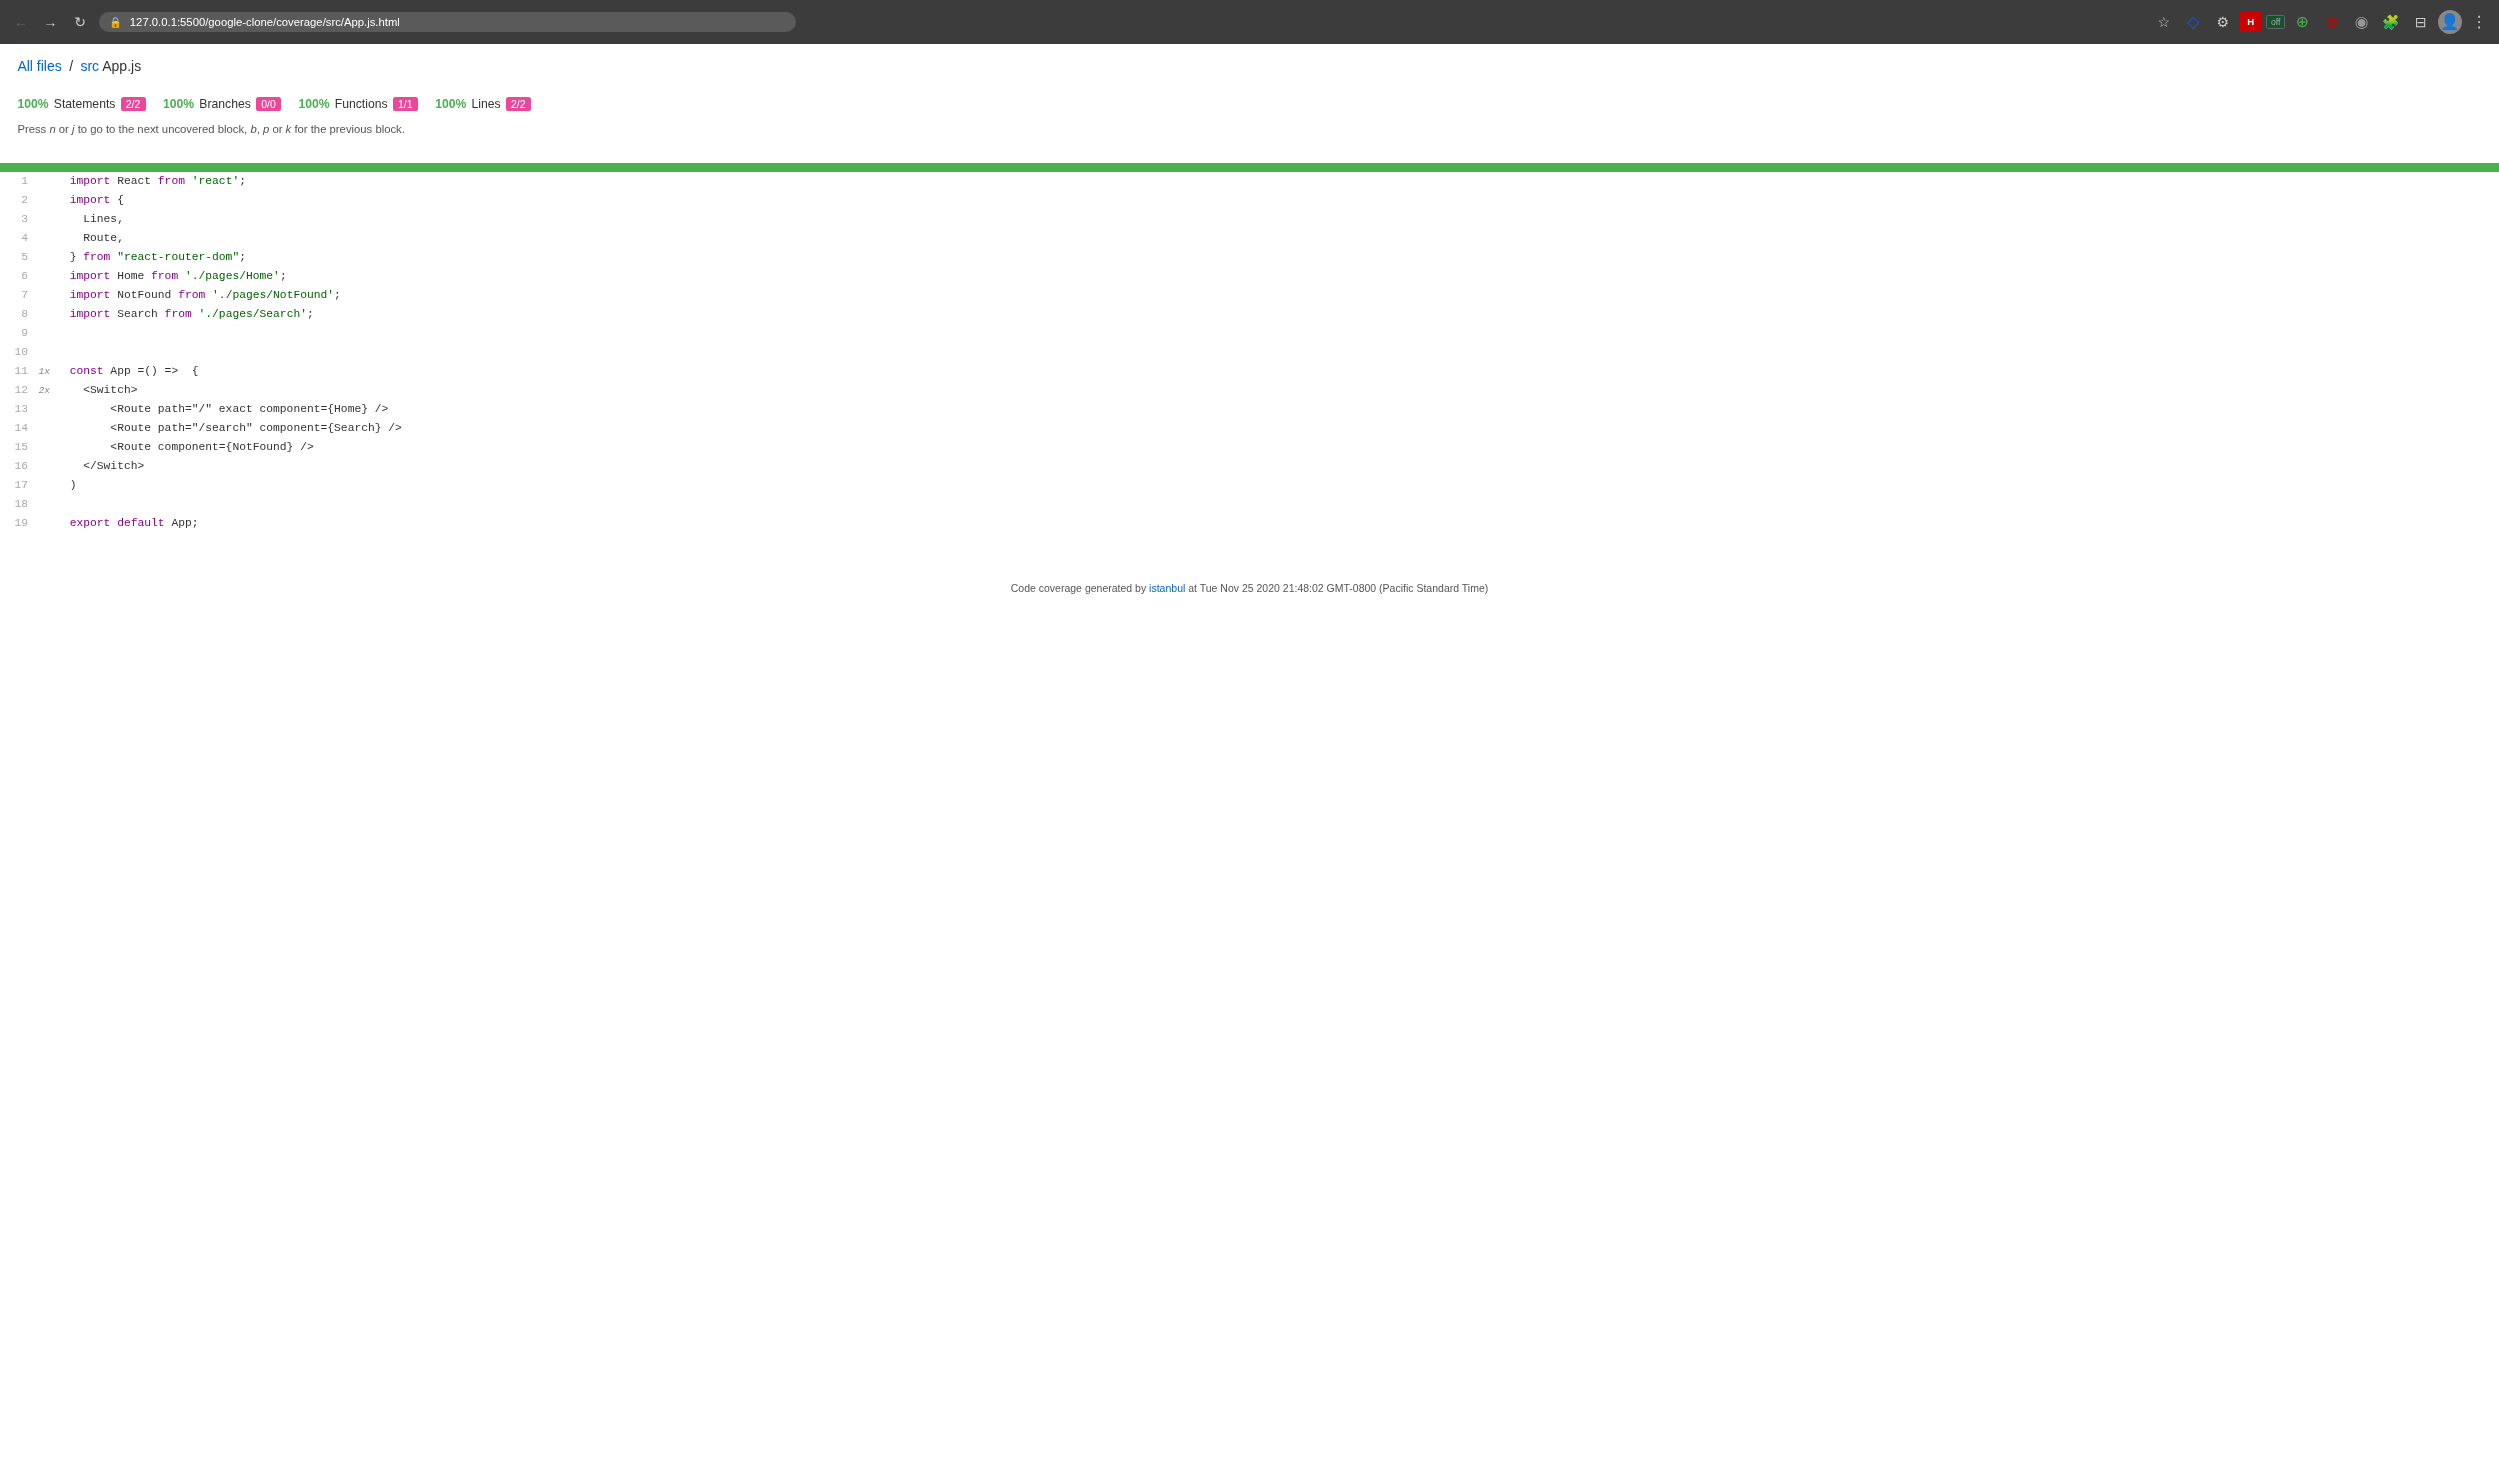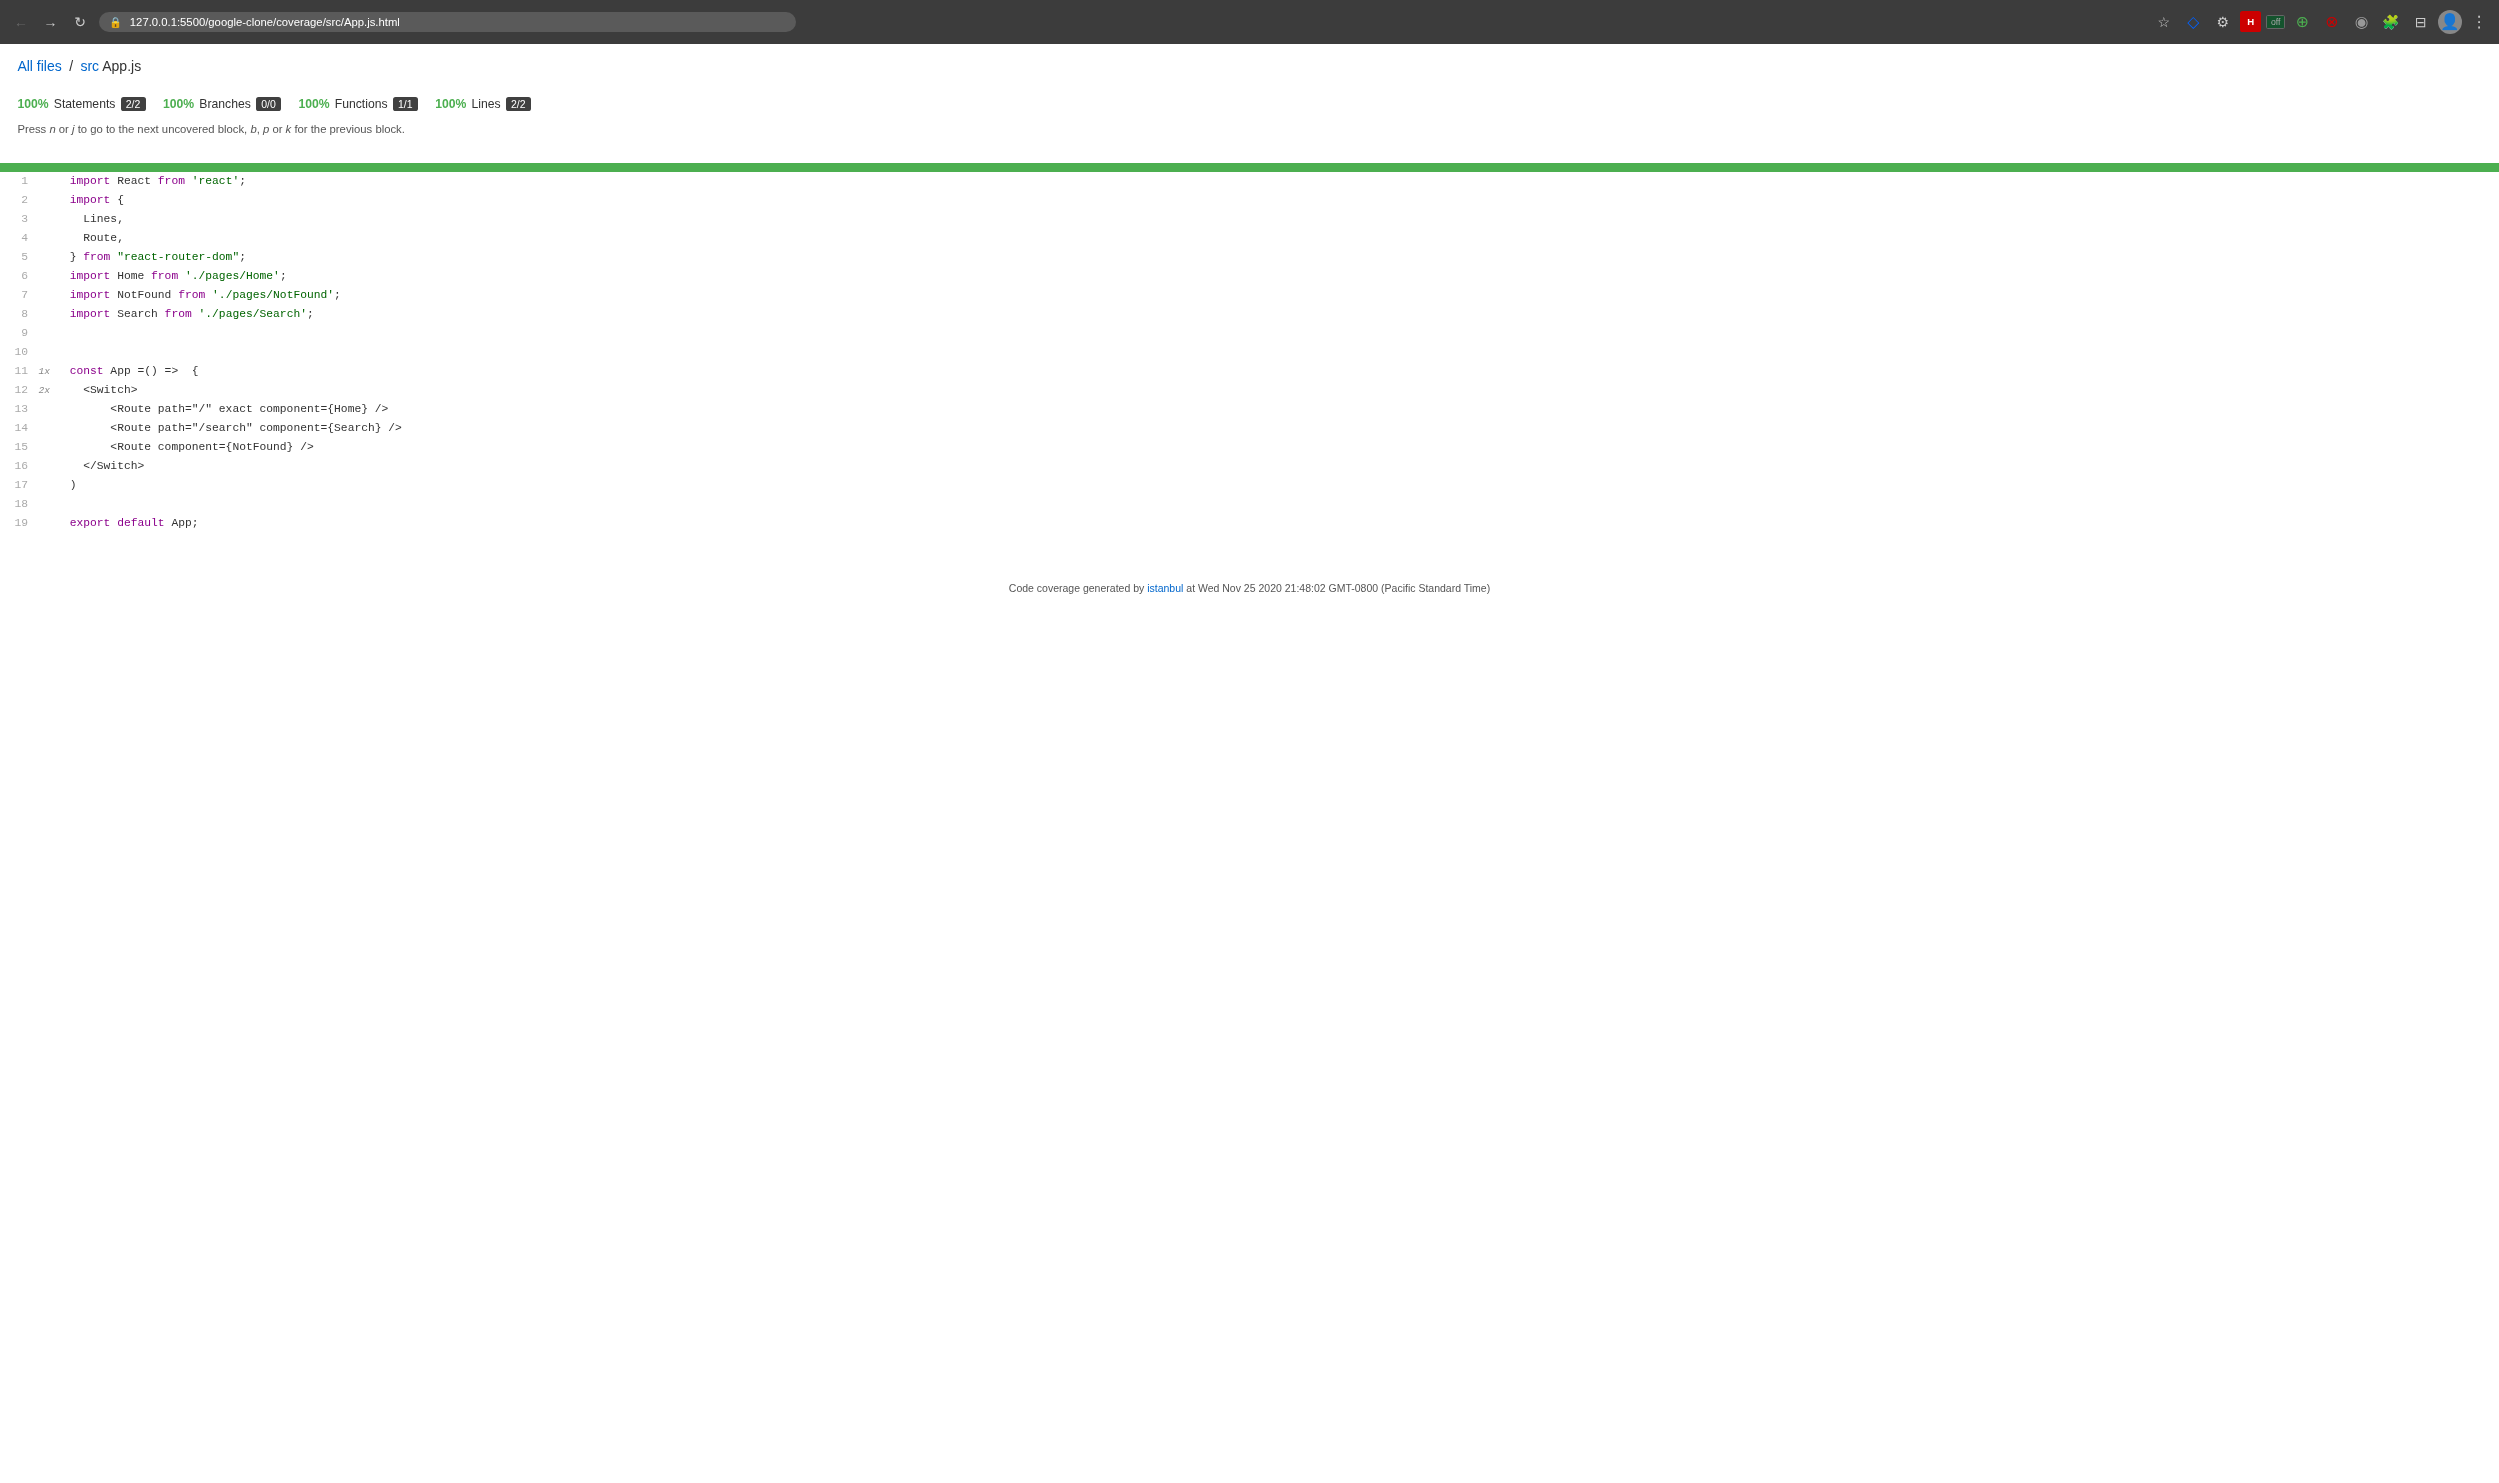--- a/index.html
+++ b/index.html
@@ -152,21 +152,21 @@
       color: #4caf50;
       font-size: 12.2px;
     }
 
     .stat-label {
       color: #333;
       font-size: 12.2px;
     }
 
     .stat-badge {
-      background: #404040;
+      background: #ec4899;
       color: #fff;
       padding: 0.9px 5.2px;
       border-radius: 2.6px;
       font-size: 10.5px;
     }
 
     .help-text {
       color: #555;
       font-size: 11.3px;
       margin-bottom: 14px;
@@ -430,15 +430,15 @@
       <span class="code-content"></span>
     </div>
     <div class="code-line">
       <span class="line-number">19</span>
       <span class="hit-count"></span>
       <span class="code-content"><span class="kw-export">export</span> <span class="kw-default">default</span> App;</span>
     </div>
   </div>
 
 <div class="page-footer">
-  <span>Code coverage generated by </span><a href="#">istanbul</a><span> at Wed Nov 25 2020 21:48:02 GMT-0800 (Pacific Standard Time)</span>
+  <span>Code coverage generated by </span><a href="#">istanbul</a><span> at Tue Nov 25 2020 21:48:02 GMT-0800 (Pacific Standard Time)</span>
 </div>
 
 
 </body></html>

